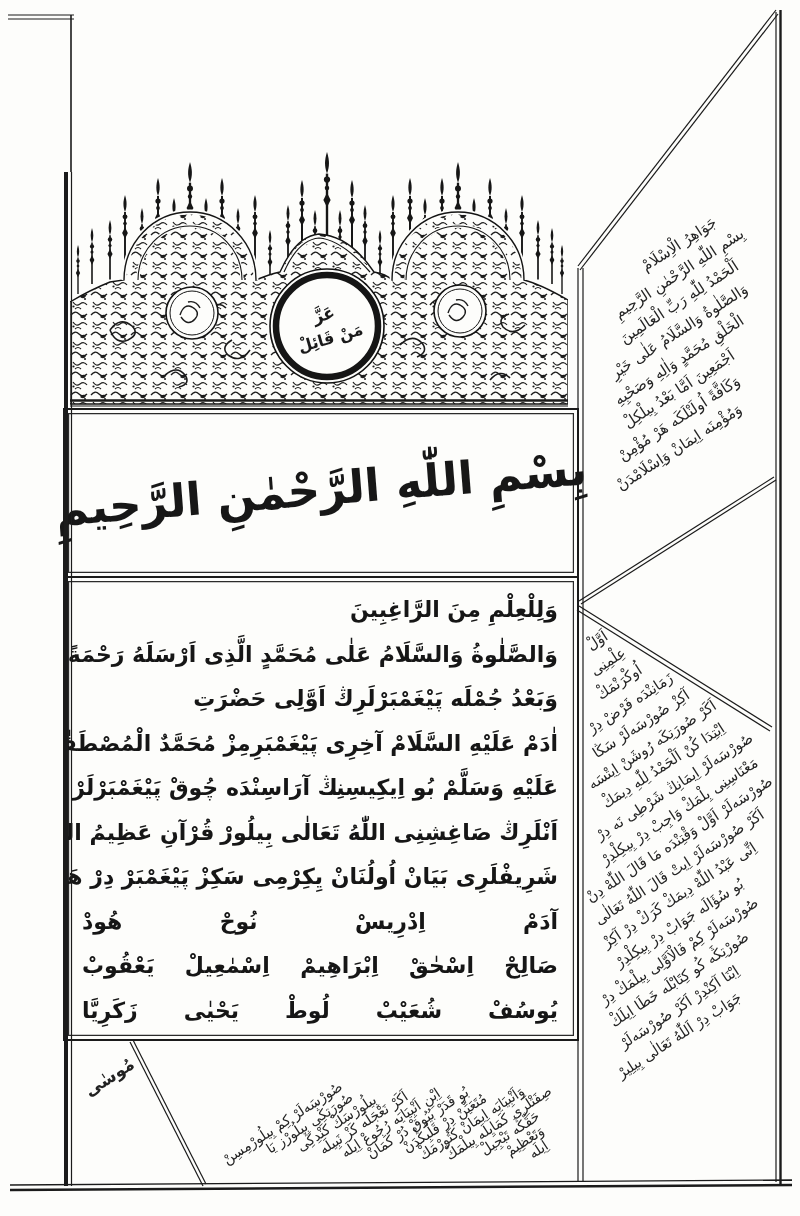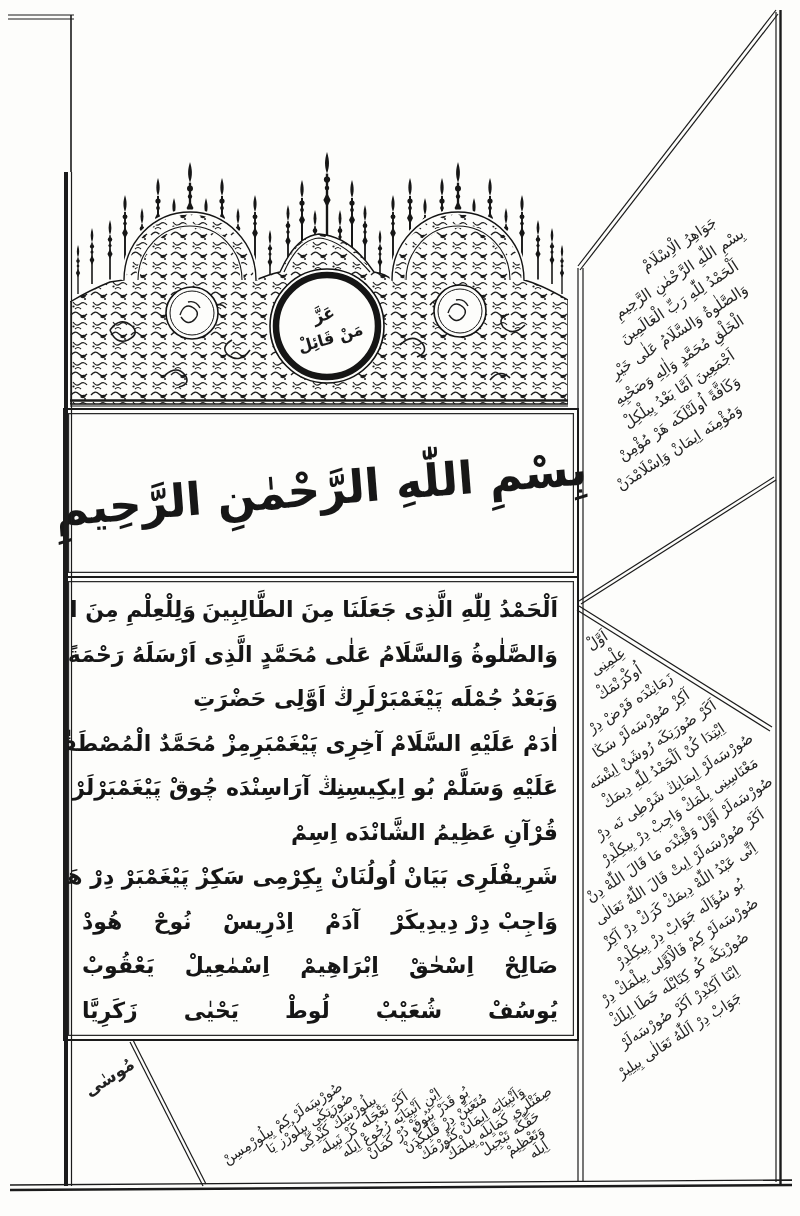--- a/index.html
+++ b/index.html
@@ -155,43 +155,42 @@
     <line x1="0" y1="256" x2="498" y2="256" stroke="#1b1b1b" stroke-width="1.1"></line>
   </svg>
 
   <div id="basmala-panel" class="frame">
     <span id="basmala-text">بِسْمِ اللّٰهِ الرَّحْمٰنِ الرَّحِيمِ</span>
   </div>
 
   <div id="main-block" class="frame">
     <div id="main-lines">
         <div class="mline">
-          <span>اَلْحَمْدُ لِلّٰهِ الَّذِى جَعَلَنَا مِنَ الطَّالِبِينَ</span>
           <span>وَلِلْعِلْمِ مِنَ الرَّاغِبِينَ</span>
         </div>
         <div class="mline">
           <span>وَالصَّلٰوةُ وَالسَّلَامُ عَلٰى مُحَمَّدٍ الَّذِى اَرْسَلَهُ رَحْمَةً لِلْعَالَمِينَ</span>
         </div>
         <div class="mline">
           <span>وَبَعْدُ جُمْلَه پَيْغَمْبَرْلَرِڭ اَوَّلِى حَضْرَتِ</span>
         </div>
         <div class="mline">
           <span>اٰدَمْ عَلَيْهِ السَّلَامْ آخِرِى پَيْغَمْبَرِمِزْ مُحَمَّدٌ الْمُصْطَفٰى صَلَّى اللّٰهُ</span>
         </div>
         <div class="mline">
           <span>عَلَيْهِ وَسَلَّمْ بُو اِيكِيسِنِڭ آرَاسِنْدَه چُوقْ پَيْغَمْبَرْلَرْ كَلْمِشْدِرْ</span>
         </div>
         <div class="mline">
+          <span>اَنْلَرِڭ صَاغِشِنِى اللّٰهُ تَعَالٰى بِيلُورْ</span>
           <span>قُرْآنِ عَظِيمُ الشَّانْدَه اِسِمْ</span>
         </div>
         <div class="mline">
           <span>شَرِيفْلَرِى بَيَانْ اُولُنَانْ يِكِرْمِى سَكِزْ پَيْغَمْبَرْ دِرْ هَرْ كَسَه بِيلْمَسِى</span>
         </div>
         <div class="mline">
-          <span>وَاجِبْ دِرْ دِيدِيكَرْ</span>
           <span>آدَمْ</span>
           <span>اِدْرِيسْ</span>
           <span>نُوحْ</span>
           <span>هُودْ</span>
         </div>
         <div class="mline">
           <span>صَالِحْ</span>
           <span>اِسْحٰقْ</span>
           <span>اِبْرَاهِيمْ</span>
           <span>اِسْمٰعِيلْ</span>

